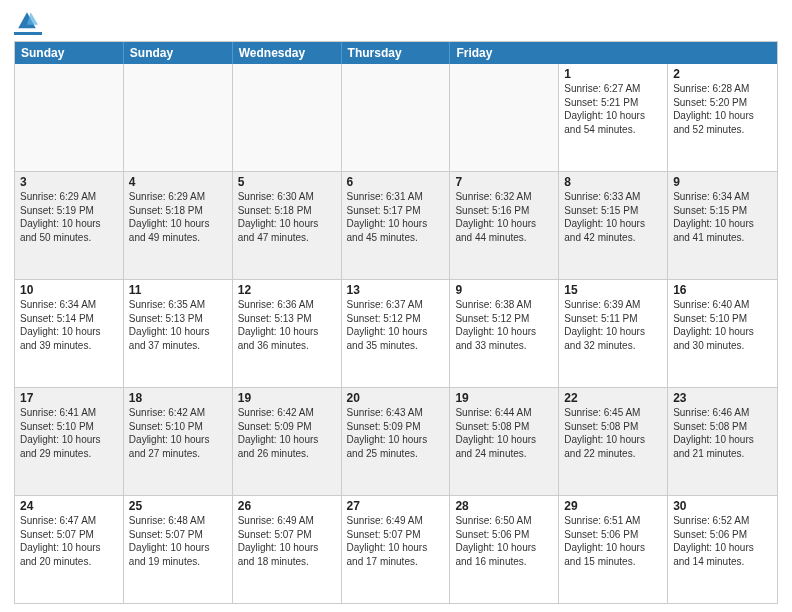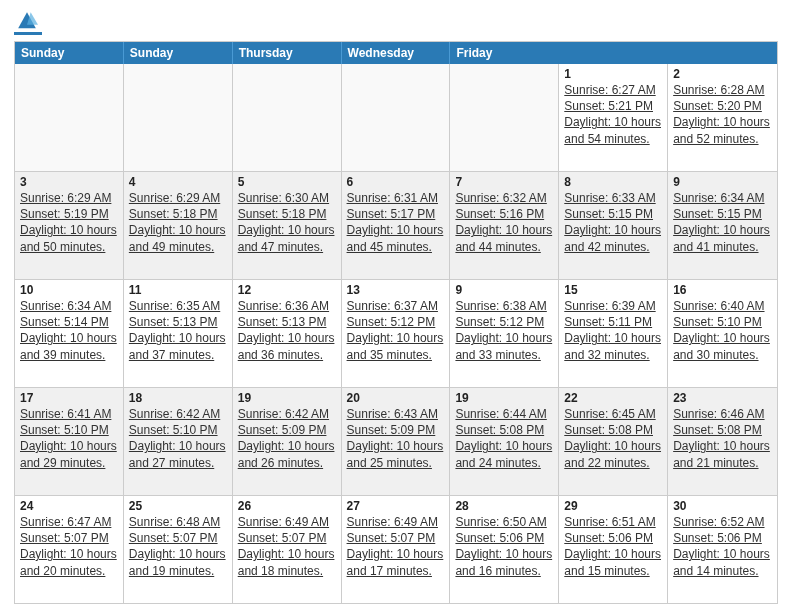--- a/index.html
+++ b/index.html
@@ -114,24 +114,23 @@
       background: #f0f0f0;
     }
     .day-num {
       font-size: 12px;
       font-weight: bold;
       color: #222;
       display: block;
       margin-bottom: 1px;
     }
     .day-info {
-      font-size: 12px;
+      font-size: 10px;
       color: #333;
       line-height: 1.35;
-      text-decoration: underline;
     }
   </style>
 </head>
 <body>
 
 <div class="page">
   <div class="header">
     <div class="logo">
       <div class="logo-text">
         <span class="logo-general"></span>
@@ -148,22 +147,22 @@
     <div class="title-block">
       <div class="month-title"></div>
       <div class="location"></div>
     </div>
   </div>
 
   <div class="calendar">
     <div class="cal-header">
     <div class="cal-header-cell">Sunday</div>
         <div class="cal-header-cell">Sunday</div>
+        <div class="cal-header-cell">Wednesday</div>
         <div class="cal-header-cell">Thursday</div>
-        <div class="cal-header-cell">Wednesday</div>
         <div class="cal-header-cell">Friday</div>
       </div>
     <div class="cal-body">
     <div class="cal-row">
           <div class="cal-cell empty"></div>
           <div class="cal-cell empty"></div>
           <div class="cal-cell empty"></div>
           <div class="cal-cell empty"></div>
           <div class="cal-cell empty"></div>
           <div class="cal-cell">

